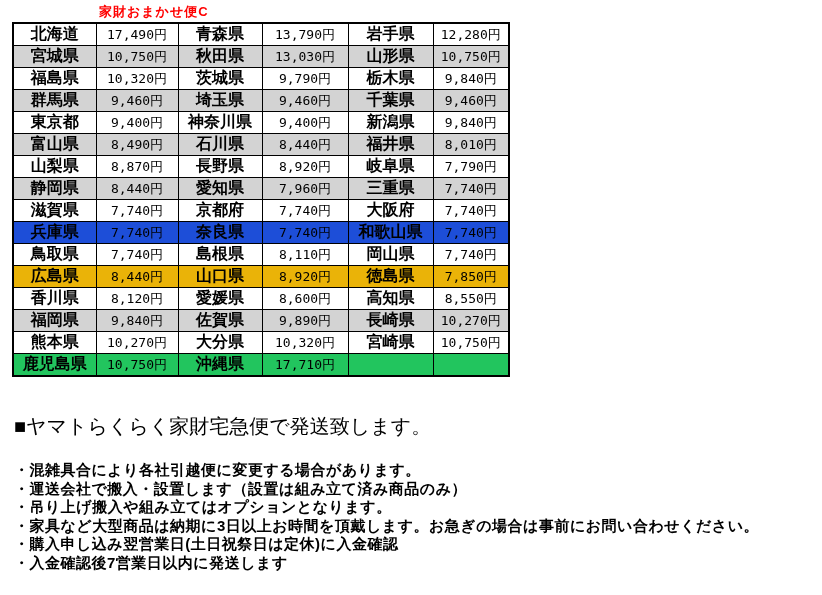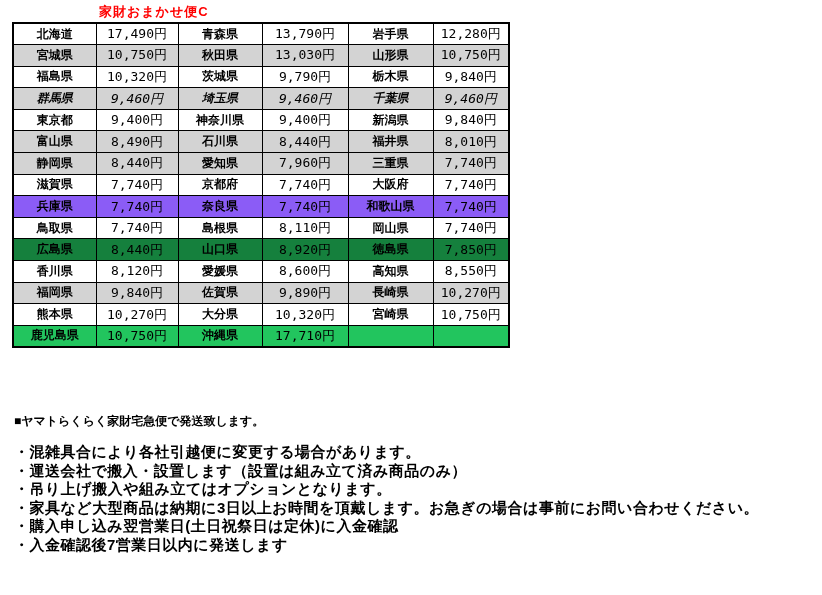--- a/index.html
+++ b/index.html
@@ -23,29 +23,29 @@
     border:2px solid #000;
   }
   table.fee-table td {
     border:1.5px solid #000;
     height:21.6px;
     padding:0 2px;
     text-align:center; vertical-align:middle;
     overflow:hidden; white-space:nowrap;
     box-sizing:border-box;
   }
-  td.pref  { font-weight:bold; font-size:12px; }
+  td.pref  { font-weight:bold; font-size:16px; }
   td.price { font-size:13px; font-family:"DejaVu Sans Mono","Liberation Mono",monospace; letter-spacing:0; }
   col.c1 { width:83px; } col.c2 { width:82px; }
   col.c3 { width:84px; } col.c4 { width:86px; }
   col.c5 { width:85px; } col.c6 { width:76px; }
   .notes { position:absolute; left:14px; top:413px; width:800px; }
   .notes-heading {
-    font-size:12px; font-weight:bold; white-space:nowrap;
-    margin:0 0 13px 0;
+    font-size:20px; font-weight:normal; white-space:nowrap;
+    margin:0 0 21px 0;
   }
   .bullet-line {
     font-size:15px; font-weight:bold; white-space:nowrap;
     line-height:18.6px; height:18.6px;
     letter-spacing:0.5px;
   }
   .small-note {
     margin-top:4px;
     font-size:12px; font-weight:bold; white-space:nowrap;
     line-height:18px;
@@ -85,21 +85,21 @@
           <td class="price">10,750円</td>
         </tr>
         <tr>
           <td class="pref">福島県</td>
           <td class="price">10,320円</td>
           <td class="pref">茨城県</td>
           <td class="price">9,790円</td>
           <td class="pref">栃木県</td>
           <td class="price">9,840円</td>
         </tr>
-        <tr style="background-color: rgb(211, 211, 211); font-style: italic;">
+        <tr style="background-color: rgb(211, 211, 211);">
           <td class="pref">群馬県</td>
           <td class="price">9,460円</td>
           <td class="pref">埼玉県</td>
           <td class="price">9,460円</td>
           <td class="pref">千葉県</td>
           <td class="price">9,460円</td>
         </tr>
         <tr>
           <td class="pref">東京都</td>
           <td class="price">9,400円</td>
@@ -109,53 +109,61 @@
           <td class="price">9,840円</td>
         </tr>
         <tr style="background-color: rgb(211, 211, 211);">
           <td class="pref">富山県</td>
           <td class="price">8,490円</td>
           <td class="pref">石川県</td>
           <td class="price">8,440円</td>
           <td class="pref">福井県</td>
           <td class="price">8,010円</td>
         </tr>
+        <tr>
+          <td class="pref">山梨県</td>
+          <td class="price">8,870円</td>
+          <td class="pref">長野県</td>
+          <td class="price">8,920円</td>
+          <td class="pref">岐阜県</td>
+          <td class="price">7,790円</td>
+        </tr>
         <tr style="background-color: rgb(211, 211, 211); margin-left: 39px;">
           <td class="pref">静岡県</td>
           <td class="price">8,440円</td>
           <td class="pref">愛知県</td>
           <td class="price">7,960円</td>
           <td class="pref">三重県</td>
           <td class="price">7,740円</td>
         </tr>
         <tr>
           <td class="pref">滋賀県</td>
           <td class="price">7,740円</td>
           <td class="pref">京都府</td>
           <td class="price">7,740円</td>
           <td class="pref">大阪府</td>
           <td class="price">7,740円</td>
         </tr>
-        <tr style="background-color: #8b5cf6; border-radius: 9px;">
+        <tr style="background-color: #1d4ed8; border-radius: 9px;">
           <td class="pref">兵庫県</td>
           <td class="price">7,740円</td>
           <td class="pref">奈良県</td>
           <td class="price">7,740円</td>
           <td class="pref">和歌山県</td>
           <td class="price">7,740円</td>
         </tr>
         <tr>
           <td class="pref">鳥取県</td>
           <td class="price">7,740円</td>
           <td class="pref">島根県</td>
           <td class="price">8,110円</td>
           <td class="pref">岡山県</td>
           <td class="price">7,740円</td>
         </tr>
-        <tr style="background-color: #15803d;">
+        <tr style="background-color: #eab308;">
           <td class="pref">広島県</td>
           <td class="price">8,440円</td>
           <td class="pref">山口県</td>
           <td class="price">8,920円</td>
           <td class="pref">徳島県</td>
           <td class="price">7,850円</td>
         </tr>
         <tr>
           <td class="pref">香川県</td>
           <td class="price">8,120円</td>

